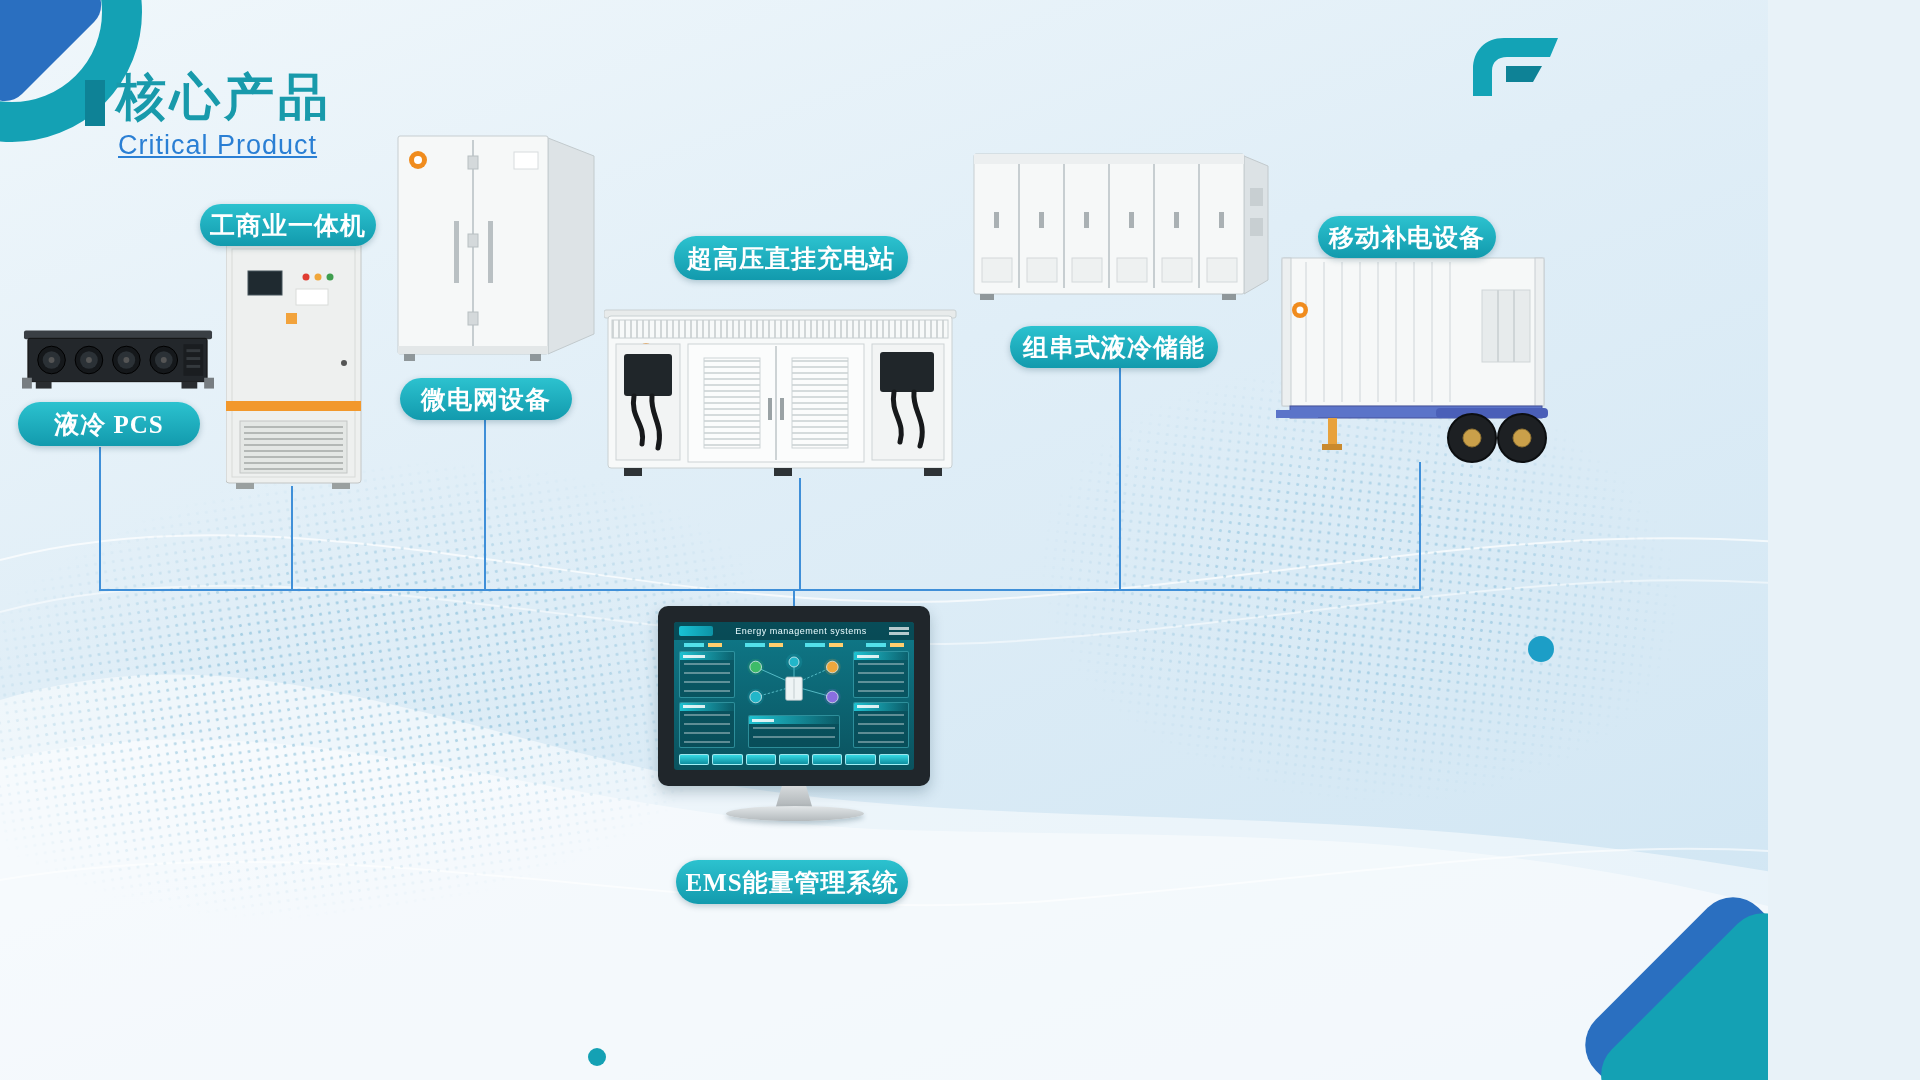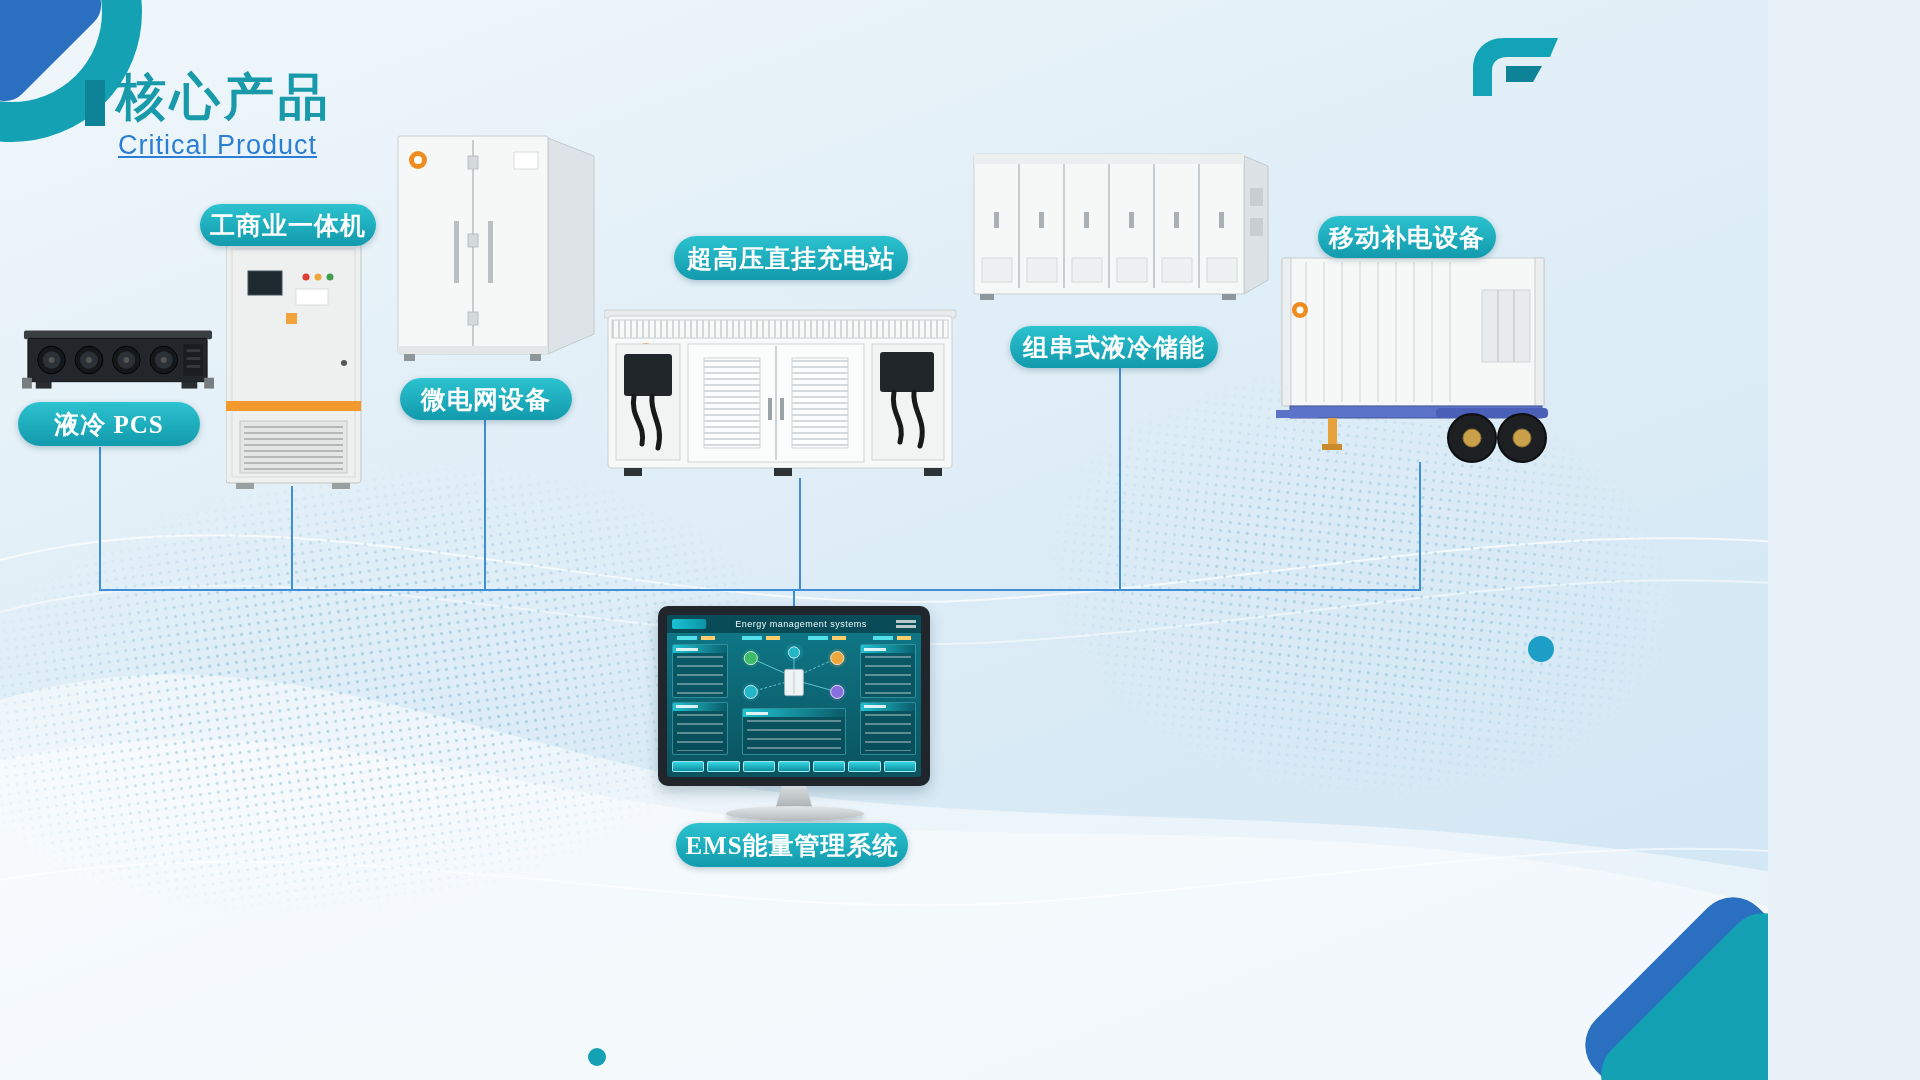--- a/index.html
+++ b/index.html
@@ -42,32 +42,32 @@
     color:#fff; font-family:"Liberation Serif", serif; font-weight:bold;
     font-size:25px; letter-spacing:1px; border-radius:22px;
     box-shadow:0 2px 6px rgba(0,60,80,.25);
   }
   .pill-pcs      { left:18px;   top:402px; width:182px; height:44px; }
   .pill-allinone { left:200px;  top:204px; width:176px; height:42px; }
   .pill-micro    { left:400px;  top:378px; width:172px; height:42px; }
   .pill-charge   { left:674px;  top:236px; width:234px; height:44px; }
   .pill-string   { left:1010px; top:326px; width:208px; height:42px; }
   .pill-mobile   { left:1318px; top:196px; width:178px; height:42px;margin-top:20px; }
-  .pill-ems      { left:676px;  top:823px; width:232px; height:44px; }
+  .pill-ems      { left:676px;  top:860px; width:232px; height:44px; }
 
   
   .cline { background:#3f8fd8; z-index:1; }
 
   
   .prod { z-index:2; }
 
   
   .monitor-frame {
     left:658px; top:606px; width:272px; height:180px; z-index:2;
-    background:#20262b; border-radius:10px; padding:9px;
+    background:#20262b; border-radius:10px; padding:16px;
     box-shadow:0 6px 14px rgba(20,60,80,.25);
   }
   .monitor-screen {
     position:relative; width:100%; height:100%; border-radius:3px; overflow:hidden;
     background:linear-gradient(180deg,#0f7a8a,#0a525e);
     display:flex; flex-direction:column;
   }
   .ems-header { display:flex; align-items:center; gap:4px; height:18px; background:rgba(3,40,48,.55); padding:0 5px; }
   .ems-brand  { width:34px; height:10px; border-radius:2px; background:linear-gradient(90deg,#19c2d4,#0d93a6); }
   .ems-title  { flex:1; text-align:center; font-size:9px; color:#eafcff; letter-spacing:.5px; white-space:nowrap; overflow:hidden; }

